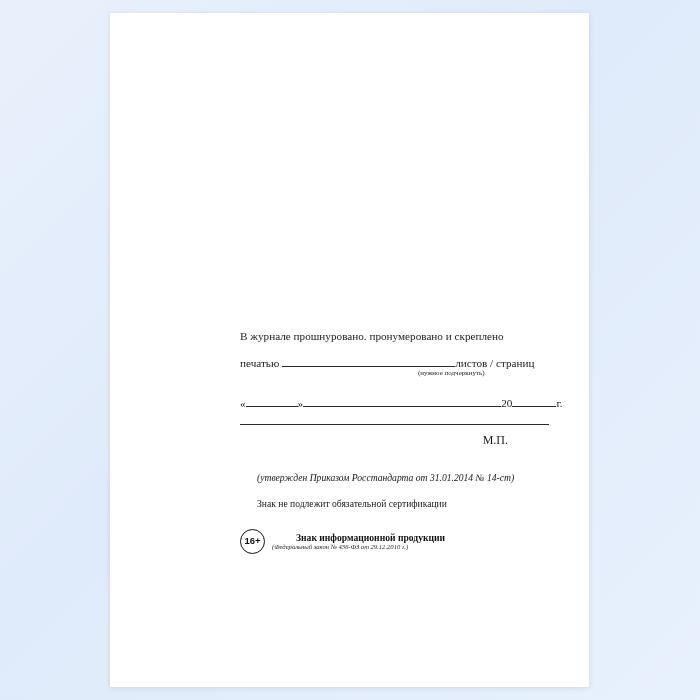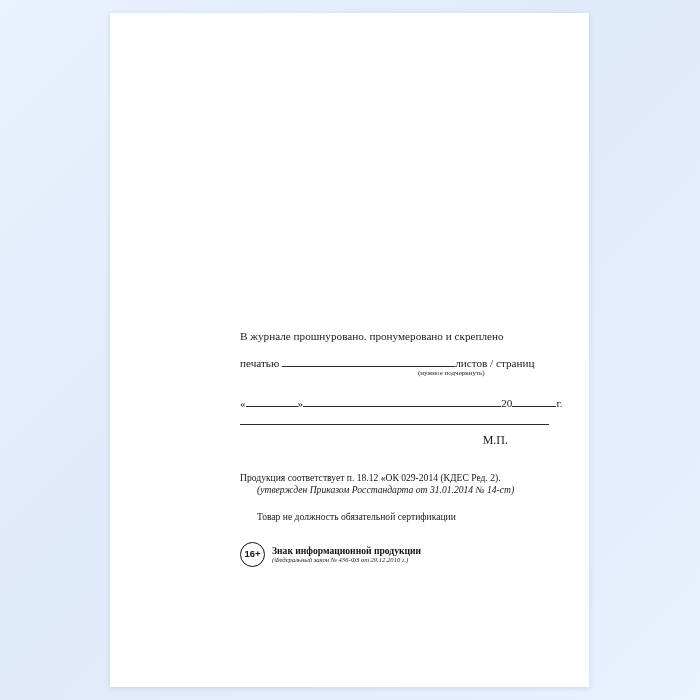--- a/index.html
+++ b/index.html
@@ -100,20 +100,21 @@
     font-weight: bold;
     font-family: Liberation Sans, sans-serif;
     color: #111;
     flex: 0 0 auto;
   }
   .mark-text .m1 {
     font-size: 9.6px;
     font-weight: bold;
     color: #111;
     line-height: 1.15;
+    margin-left: 24px;
   }
   .mark-text .m2 {
     font-size: 6.6px;
     font-style: italic;
     color: #222;
     line-height: 1.15;
   }
 </style>
 </head>
 <body>
@@ -139,24 +140,23 @@
           <span>«</span><span class="rule r2"></span><span>»</span><span class="rule r3"></span><span>20</span><span class="rule r4"></span><span>г.</span>
         </div>
 
 
         <div class="full-rule"></div>
 
         <div class="mp">М.П.</div>
       </div>
 
       <div class="blk2">
-        <div class="tight">Продукция соответствует п. 18.12 «ОК 029-2014 (КДЕС Ред. 2).</div>
         <div class="para ital">(утвержден Приказом Росстандарта от 31.01.2014 № 14-ст)</div>
 
-        <div class="para">Товар не должность обязательной сертификации</div>
+        <div class="para">Знак не подлежит обязательной сертификации</div>
 
         <div class="mark-row">
           <div class="age-badge">16+</div>
           <div class="mark-text">
             <div class="m1">Знак информационной продукции</div>
             <div class="m2">(Федеральный закон № 436-ФЗ от 29.12.2010 г.)</div>
           </div>
         </div>
       </div>
 

